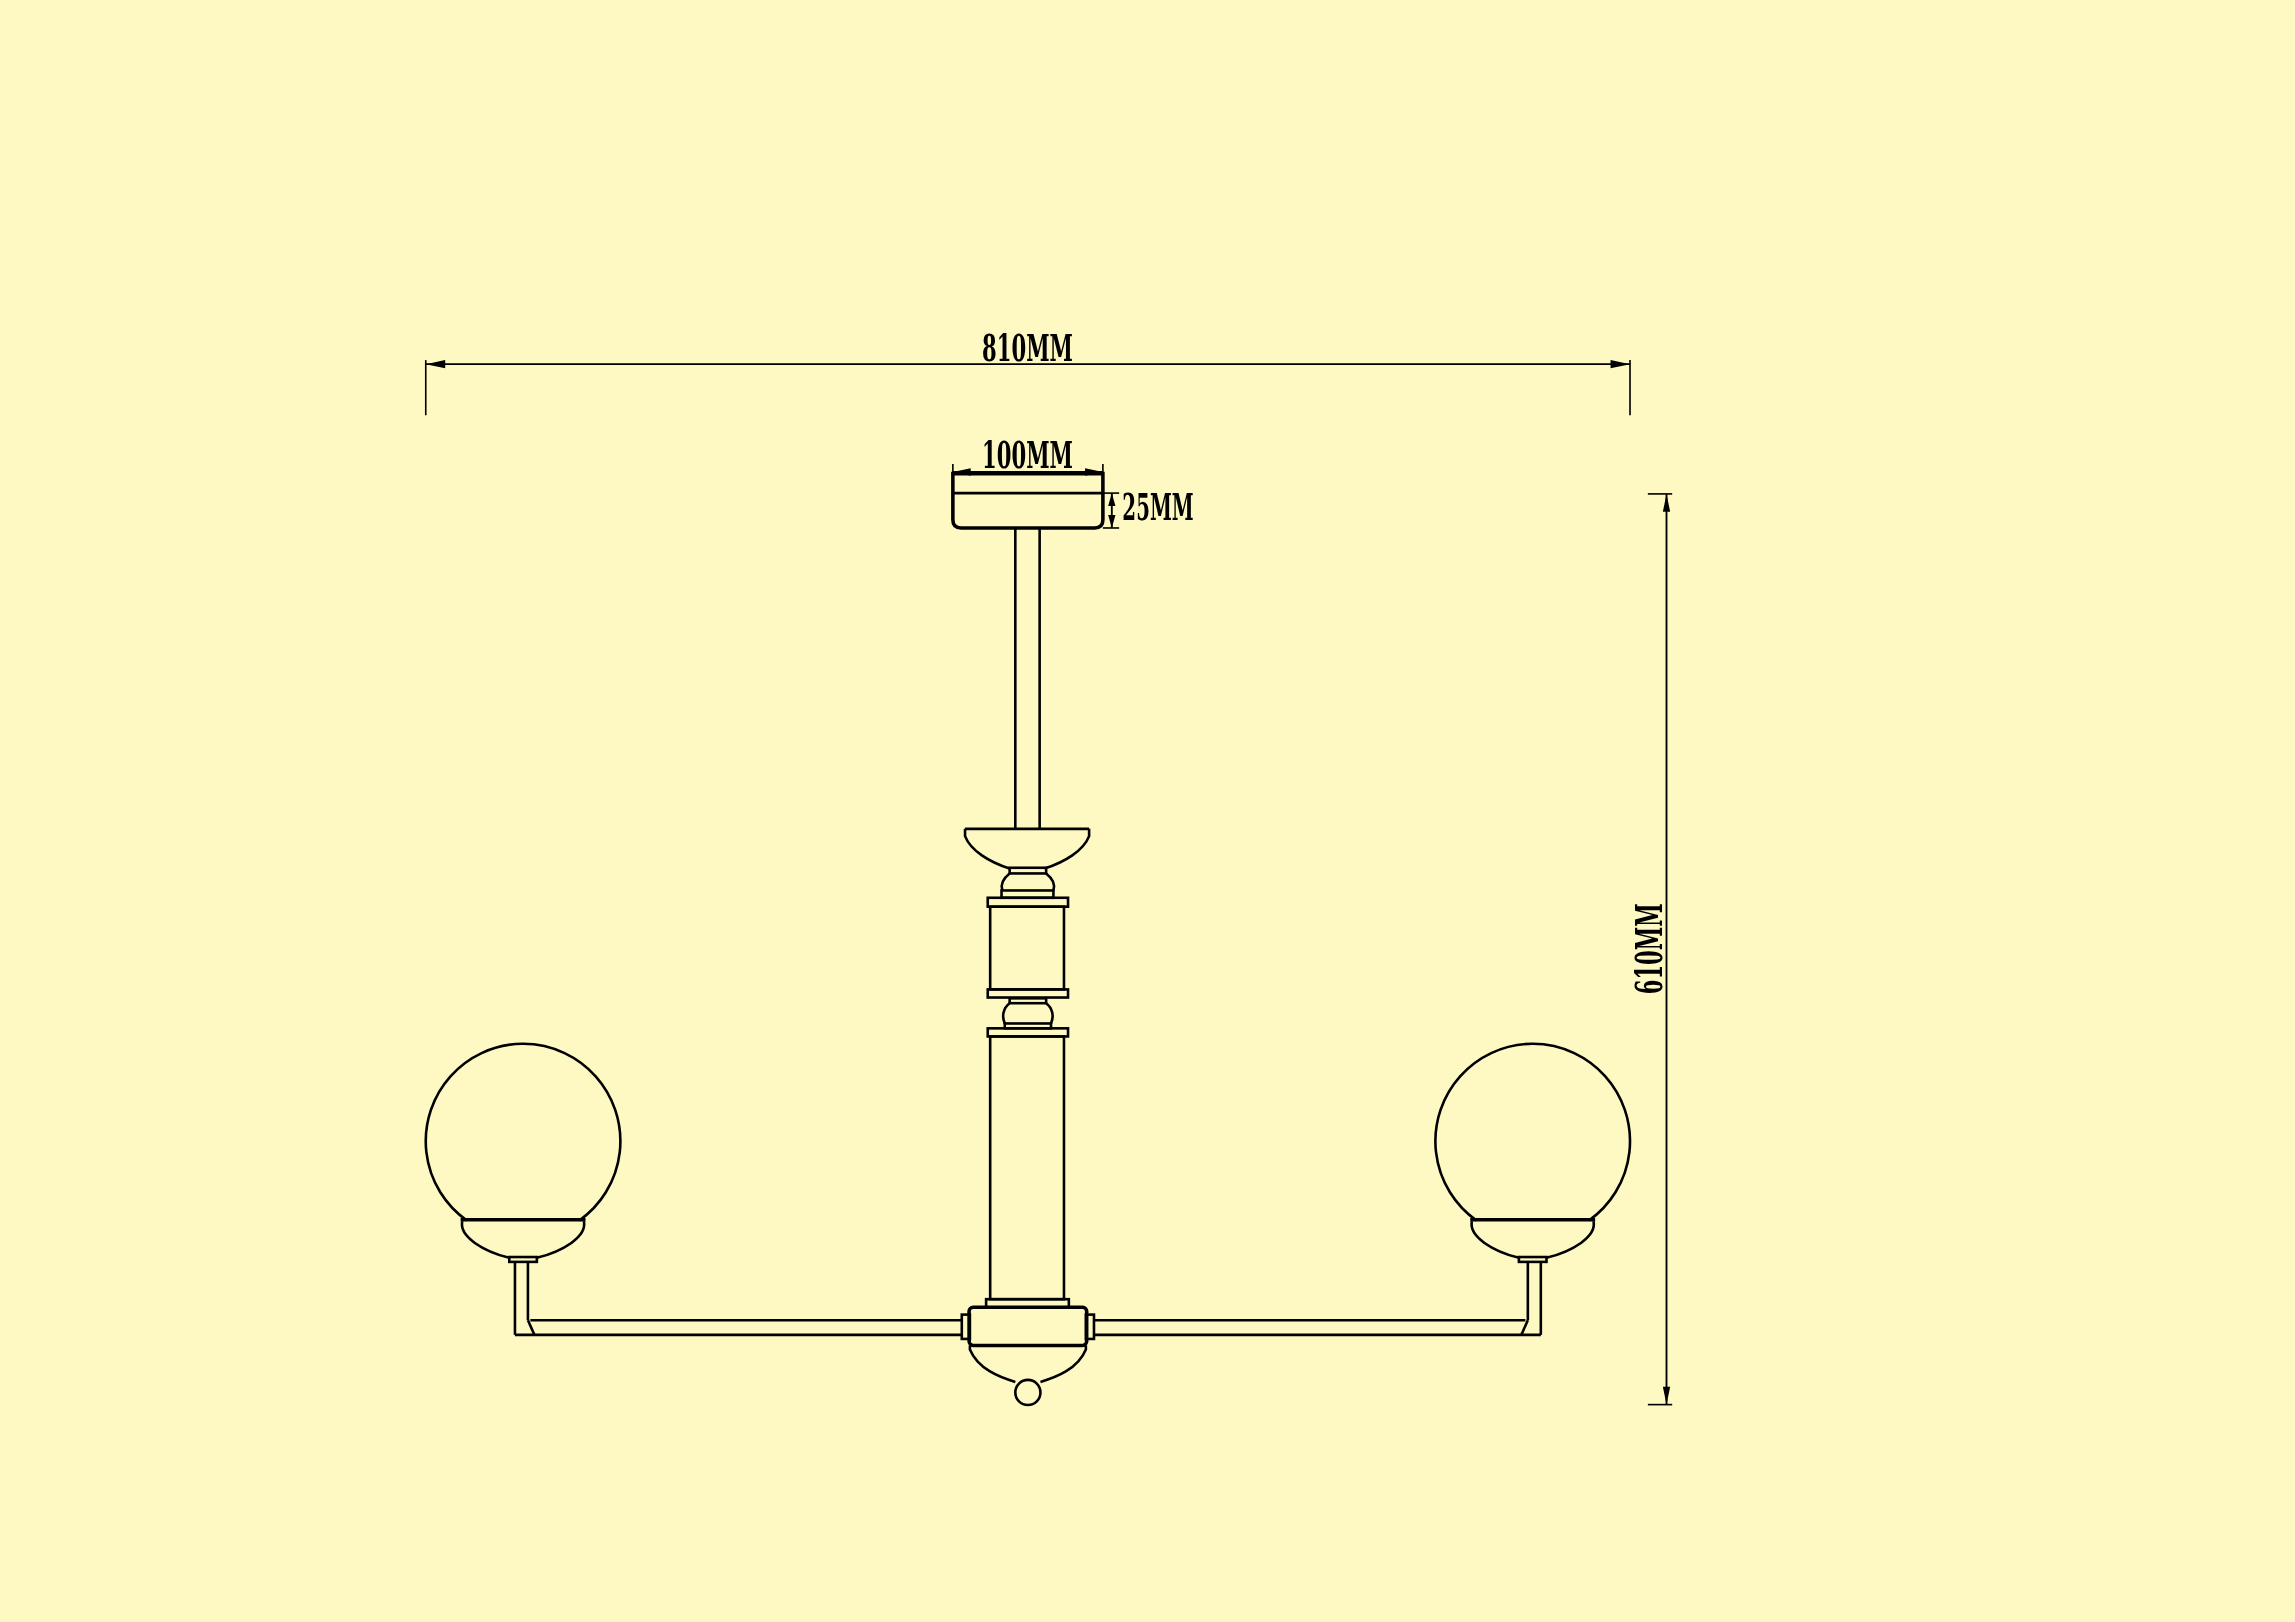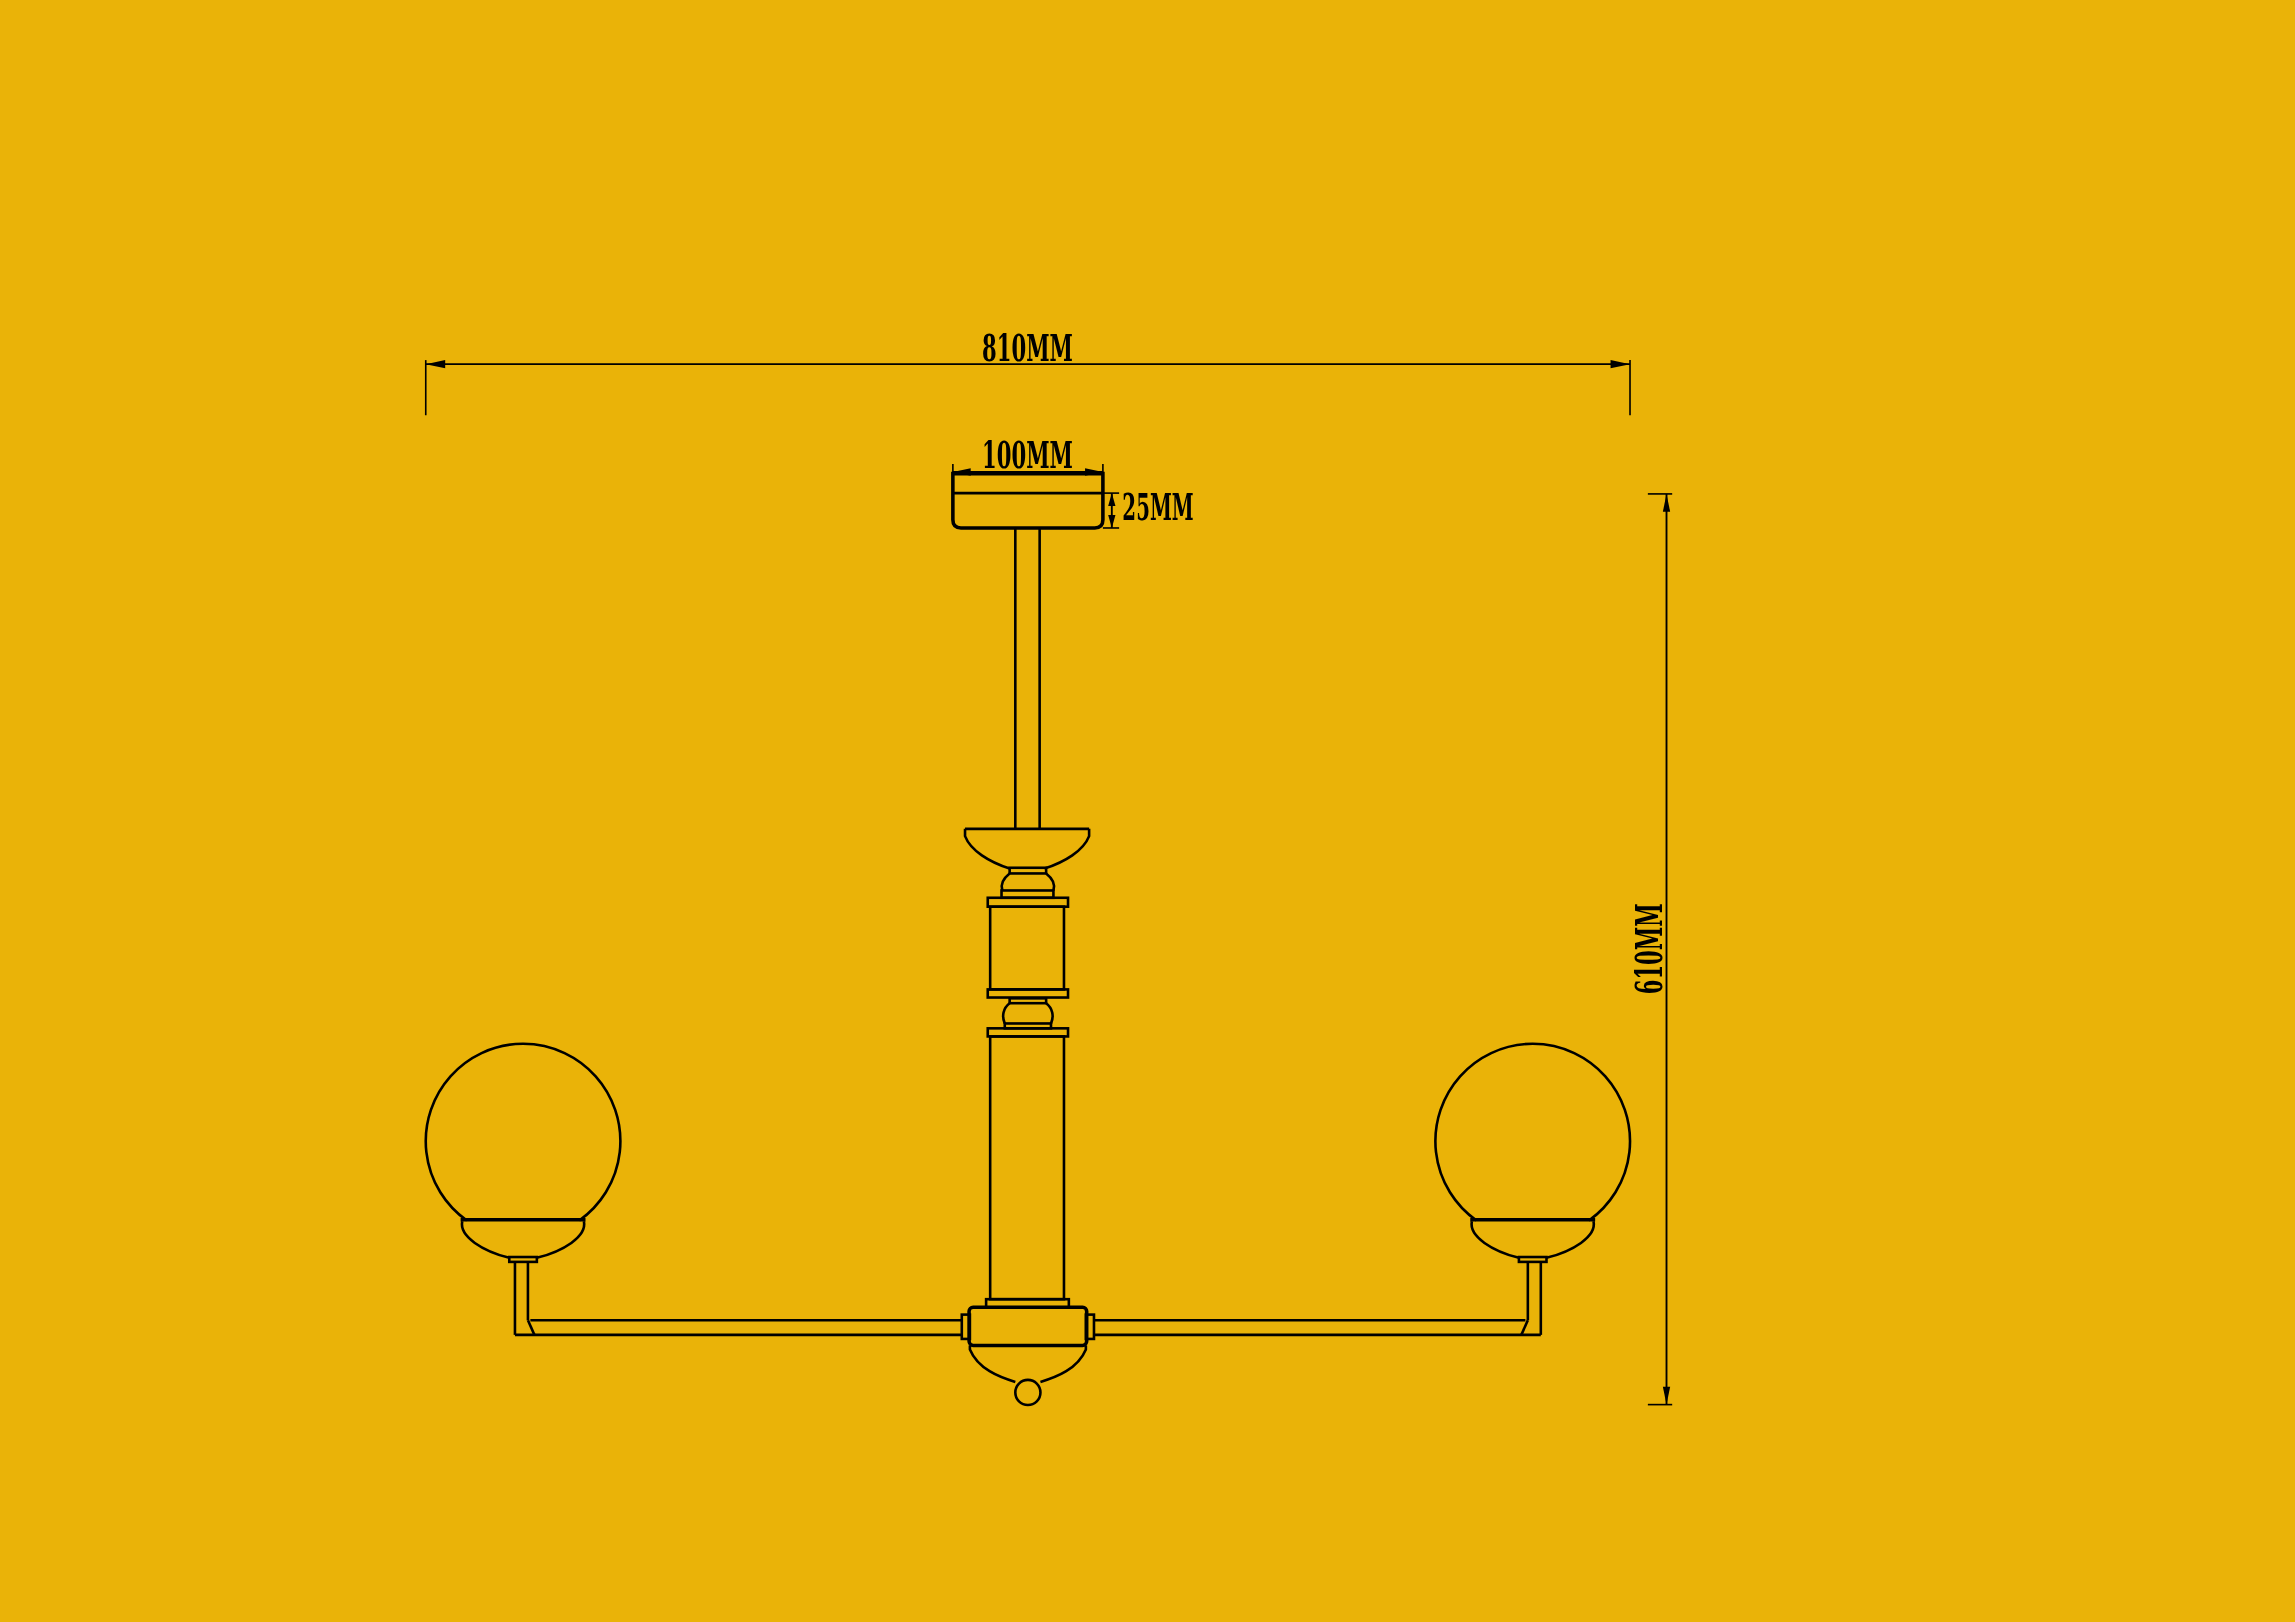--- a/index.html
+++ b/index.html
@@ -7,21 +7,21 @@
     padding: 0;
     background: #ffffff;
     width: 2295px;
     height: 1622px;
     overflow: hidden;
   }
   .drawing-stage {
     position: relative;
     width: 2295px;
     height: 1622px;
-    background: #eab308;
+    background: #fef9c3;
   }
   svg { display: block; }
   .dim-text {
     font-family: "DejaVu Serif", "Liberation Serif", serif;
     font-weight: 700;
     font-size: 46px;
     fill: #000000;
   }
   .outline  { stroke: #000000; fill: none; stroke-width: 3.2; stroke-linecap: butt; stroke-linejoin: miter; }
   .outline-thick { stroke: #000000; fill: none; stroke-width: 4.4; stroke-linecap: butt; stroke-linejoin: miter; }

